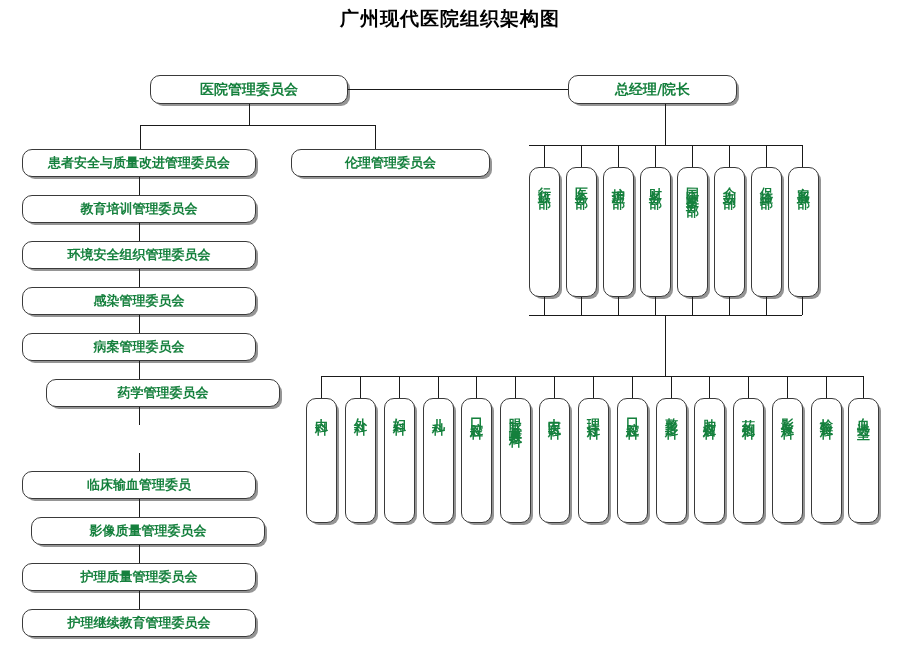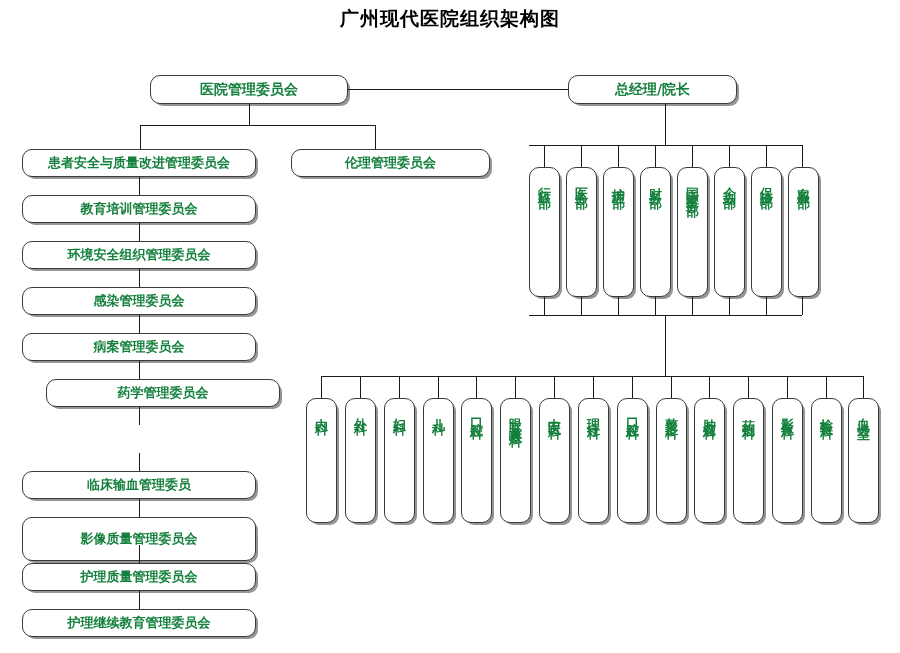--- a/index.html
+++ b/index.html
@@ -117,21 +117,21 @@
   </div>
   <div class="node wide" style="left:22px; top:333px; width:234px; height:28px;">
     <span>病案管理委员会</span>
   </div>
   <div class="node wide" style="left:22px; top:379px; width:234px; height:28px;margin-left:24px;">
     <span>药学管理委员会</span>
   </div>
   <div class="node wide" style="left:22px; top:471px; width:234px; height:28px;">
     <span>临床输血管理委员</span>
   </div>
-  <div class="node wide" style="left:22px; top:517px; width:234px; height:44px;">
+  <div class="node wide" style="left:31px; top:517px; width:234px; height:28px;">
     <span>影像质量管理委员会</span>
   </div>
   <div class="node wide" style="left:22px; top:563px; width:234px; height:28px;">
     <span>护理质量管理委员会</span>
   </div>
   <div class="node wide" style="left:22px; top:609px; width:234px; height:28px;font-family:Liberation Serif, serif;">
     <span>护理继续教育管理委员会</span>
   </div>
 
   <div class="ln v" style="left:139px; top:177px; height:18px;"></div>

